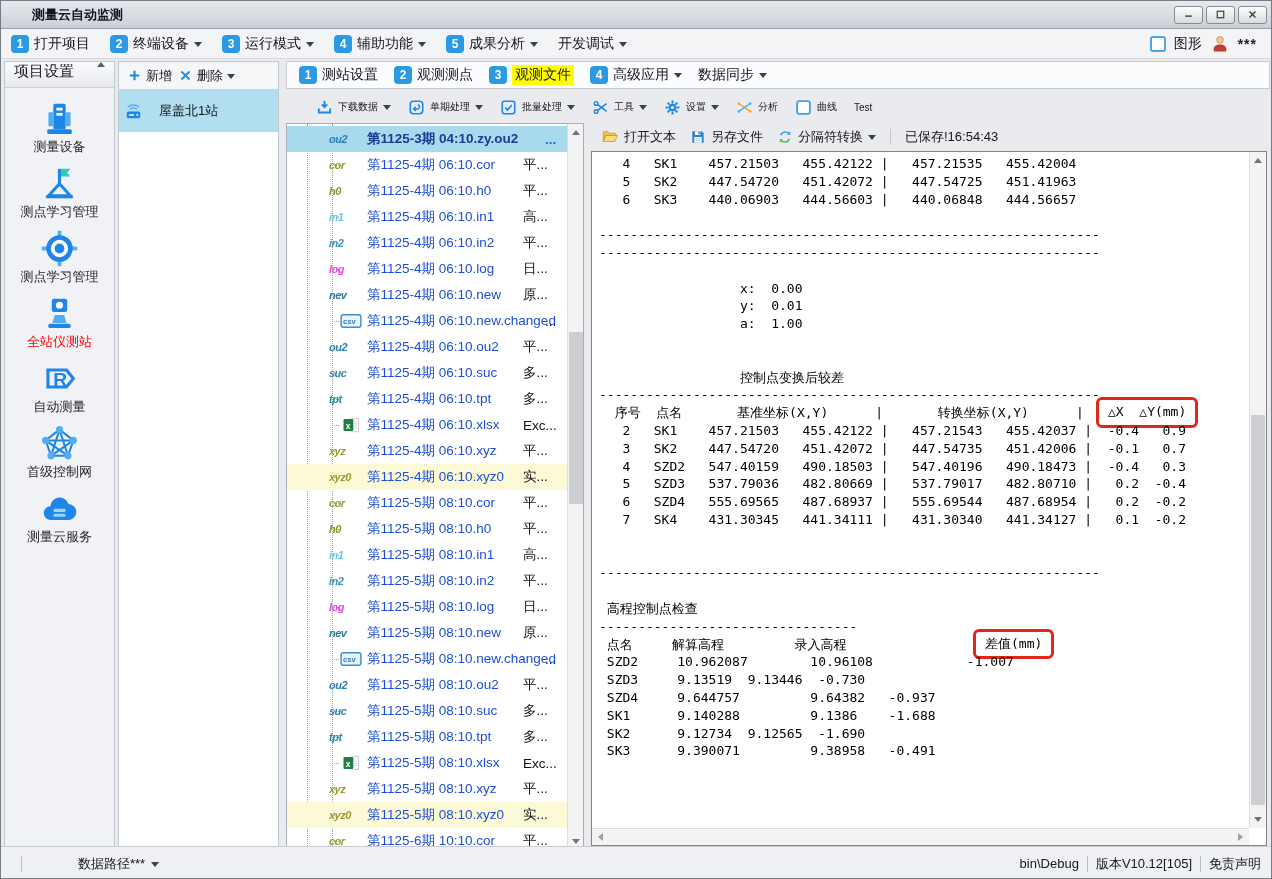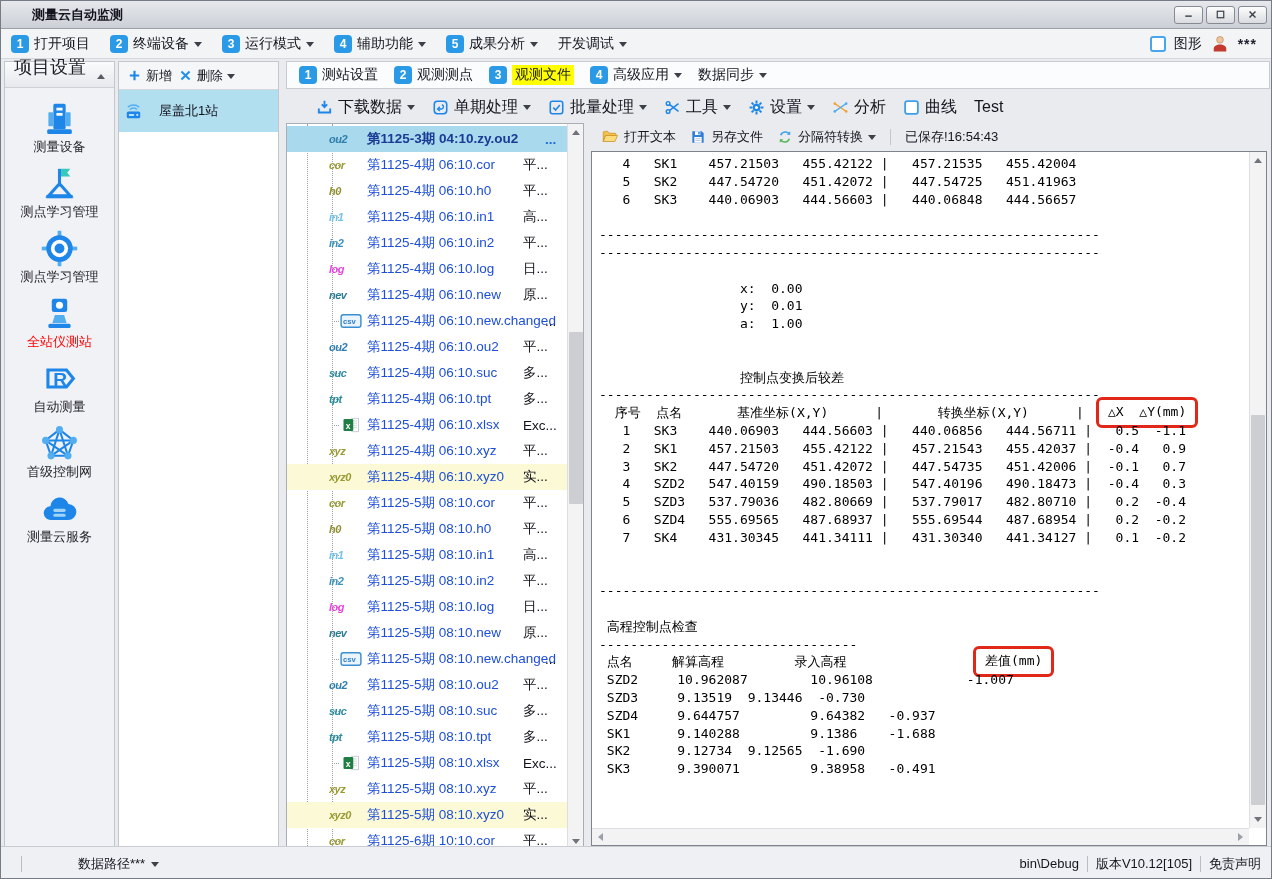--- a/index.html
+++ b/index.html
@@ -30,21 +30,21 @@
   .menu-right { margin-left:auto; display:flex; align-items:center; gap:8px; padding-right:6px; }
   .cb { width:16px; height:16px; border:2px solid #4aa6e8; border-radius:3px; background:#fff; }
   .icn { display:inline-flex; }
   .icn svg { width:100%; height:100%; }
   .stars { font-size:14px; font-weight:bold; color:#223; letter-spacing:1px; }
 
   
   .panel { position:absolute; background:#fff; border:1px solid #c2c6cd; }
   #left-panel { left:3px; top:60px; width:111px; height:786px; background:#f1f2f5; }
   .panel-header { height:26px; background:linear-gradient(#fafbfc,#e7e9ed); border-bottom:1px solid #cdd0d6;
-    display:flex; align-items:flex-end; padding:8px 9px; font-size:18px; color:#1c1c26; }
+    display:flex; align-items:flex-start; padding:0 9px; font-size:15px; color:#1c1c26; }
   .chev-up { margin-left:auto; width:0; height:0; border:4px solid transparent; border-bottom:5px solid #565b64; margin-top:-4px; }
   .side-items { display:flex; flex-direction:column; align-items:center; padding-top:12px; }
   .side-item { display:flex; flex-direction:column; align-items:center; margin-bottom:9px; cursor:default; }
   .side-icon { width:37px; height:37px; }
   .side-icon svg { width:100%; height:100%; }
   .side-label { font-size:13px; color:#26262e; margin-top:1px; white-space:nowrap; }
   .side-item.active .side-label { color:#fe0000; }
 
   #station-panel { left:117px; top:60px; width:161px; height:786px; }
   .mini-toolbar { height:28px; background:#f5f6f8; border-bottom:1px solid #d4d7dc;
@@ -56,21 +56,21 @@
   .station-row .icn { width:19px; height:19px; }
 
   
   #tabs-bar { position:absolute; left:285px; top:60px; width:984px; height:28px;
     background:#fbfcfe; border:1px solid #c8ccd2; display:flex; align-items:center; gap:16px; padding:0 12px; }
   .tab { display:flex; align-items:center; gap:5px; }
   .tab-label { font-size:14px; color:#15151f; }
   .tab.active .tab-label { background:#ffff00; padding:1px 3px; }
   #ptoolbar { position:absolute; left:285px; top:92px; width:984px; height:28px;
     display:flex; align-items:center; gap:17px; padding:0 0 0 30px; }
-  .pt-item { display:flex; align-items:center; gap:5px; font-size:16px; color:#15151f; }
+  .pt-item { display:flex; align-items:center; gap:5px; font-size:10px; color:#15151f; }
   .pt-item .icn { width:17px; height:17px; }
 
   
   #tree-panel { left:285px; top:122px; width:298px; height:728px; border-color:#a9aeb6; overflow:hidden; }
   .tree-inner { position:absolute; left:0; top:0; right:16px; bottom:0; overflow:hidden; }
   .guide { position:absolute; top:0; bottom:0; border-left:1px dotted #9aa0a8; }
   .tree-row { position:absolute; left:0; width:100%; height:26px; display:flex; align-items:center; }
   .tree-row .stub { position:absolute; left:45px; width:7px; border-top:1px dotted #9aa0a8; }
   .ext { position:absolute; left:42px; width:24px; overflow:hidden; font-size:11px; font-weight:bold;
     font-style:italic; white-space:nowrap; letter-spacing:-0.5px; }
@@ -685,21 +685,20 @@
       <div class="dline">----------------------------------------------------------------</div>
       <div class="dline"></div>
       <div class="dline">                  x:  0.00</div>
       <div class="dline">                  y:  0.01</div>
       <div class="dline">                  a:  1.00</div>
       <div class="dline"></div>
       <div class="dline"></div>
       <div class="dline">                  控制点变换后较差</div>
       <div class="dline">----------------------------------------------------------------</div>
       <div class="dline"><span>  序号  点名       基准坐标(X,Y)      |       转换坐标(X,Y)      |</span><span class="redbox" style="left: 497px;">△X  △Y(mm)</span></div>
-      <div class="dline">   1   SK3    440.06903   444.56603 |   440.06856   444.56711 |   0.5  -1.1</div>
       <div class="dline">   2   SK1    457.21503   455.42122 |   457.21543   455.42037 |  -0.4   0.9</div>
       <div class="dline">   3   SK2    447.54720   451.42072 |   447.54735   451.42006 |  -0.1   0.7</div>
       <div class="dline">   4   SZD2   547.40159   490.18503 |   547.40196   490.18473 |  -0.4   0.3</div>
       <div class="dline">   5   SZD3   537.79036   482.80669 |   537.79017   482.80710 |   0.2  -0.4</div>
       <div class="dline">   6   SZD4   555.69565   487.68937 |   555.69544   487.68954 |   0.2  -0.2</div>
       <div class="dline">   7   SK4    431.30345   441.34111 |   431.30340   441.34127 |   0.1  -0.2</div>
       <div class="dline"></div>
       <div class="dline"></div>
       <div class="dline">----------------------------------------------------------------</div>
       <div class="dline"></div>

